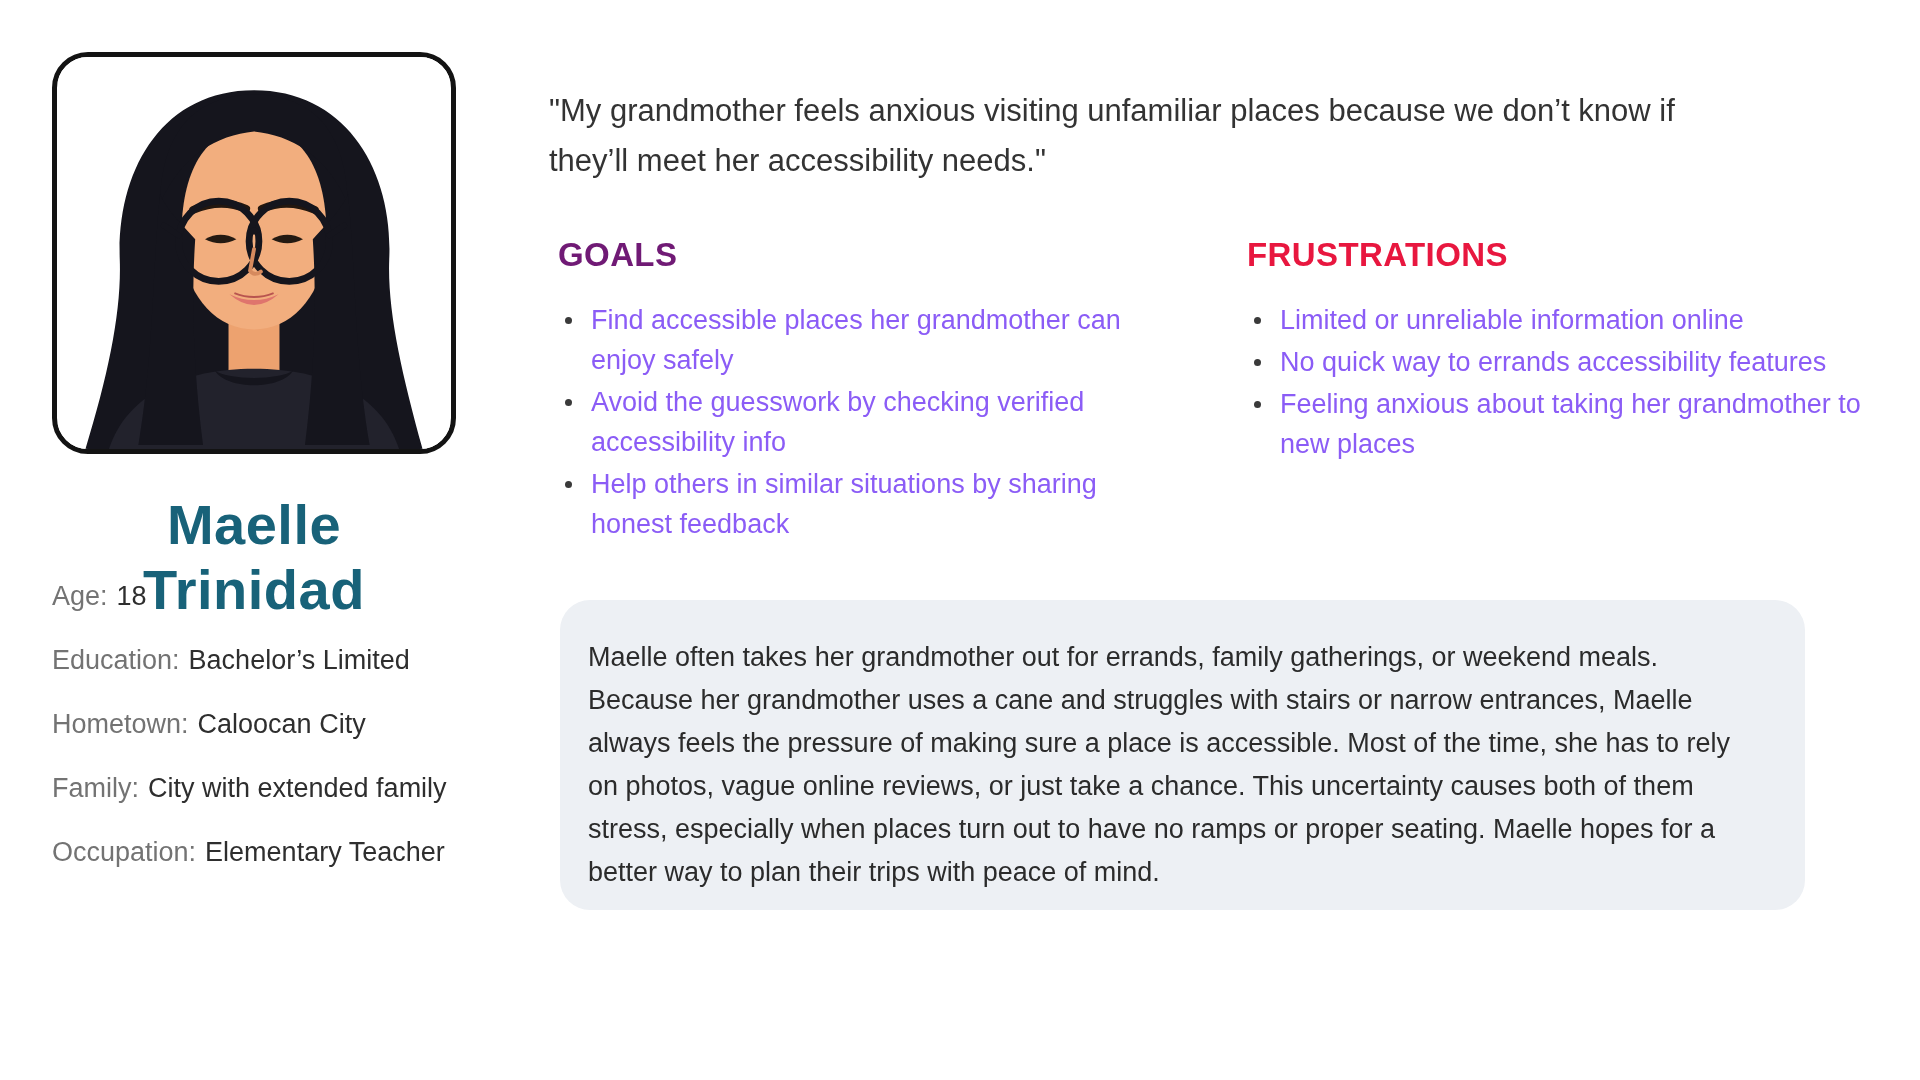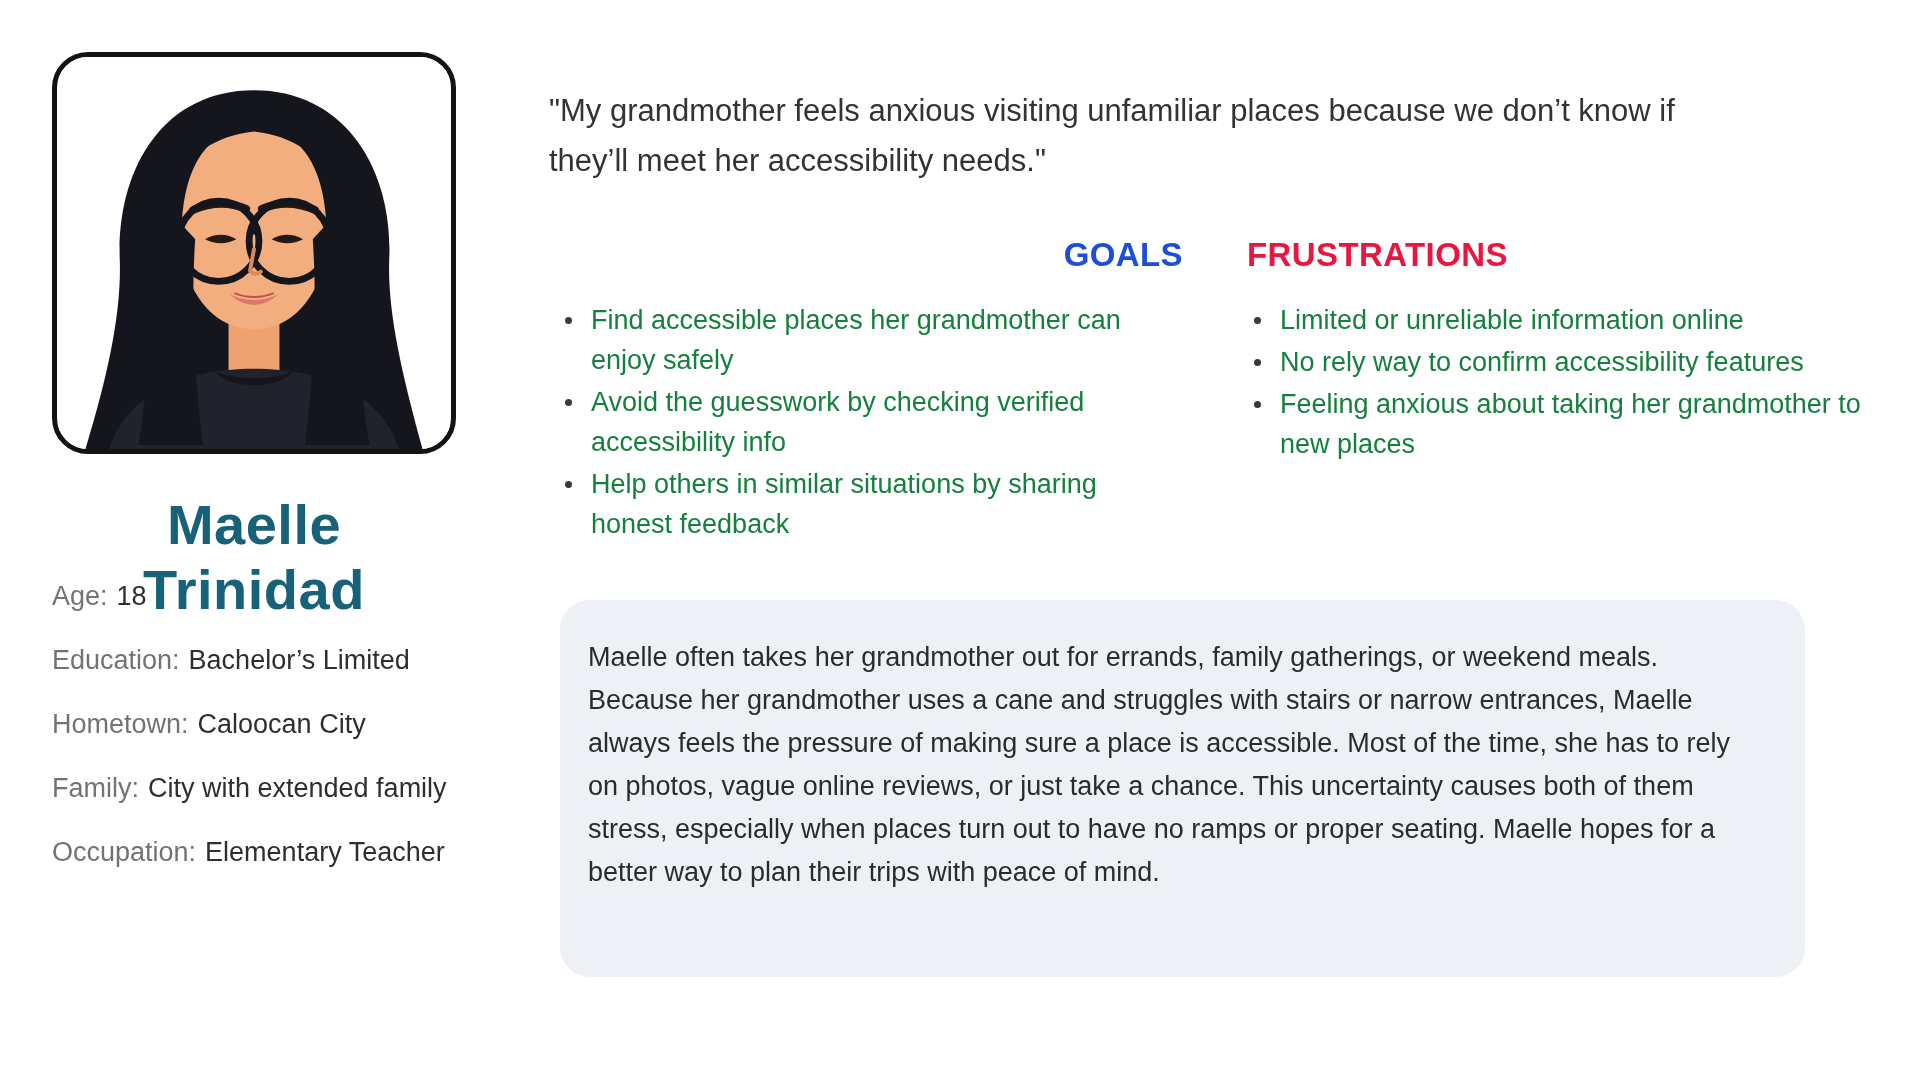--- a/index.html
+++ b/index.html
@@ -79,37 +79,37 @@
   .goals-title { color: #56a120; }
   .frustrations-title { color: #e8173f; }
 
   .bullet-list { list-style: none; margin-top: 26px; }
   .bullet-list li {
     position: relative;
     padding-left: 33px;
     font-size: 27px;
     line-height: 40px;
     margin-bottom: 2px;
-    color: #15803d;
+    color: #8b5cf6;
   }
   .bullet-list li .dot {
     position: absolute;
     left: 7px; top: 17px;
     width: 7px; height: 7px;
     border-radius: 50%;
     background: #3a3a3a;
   }
   .col-goals li { max-width: 590px; }
   .col-frustrations li { max-width: 614px; }
 
   
   .scenario-box {
     position: absolute;
     left: 560px; top: 600px;
-    width: 1245px; height: 377px;
+    width: 1245px; height: 310px;
     background: #edf0f4;
     border-radius: 30px;
     padding: 36px 70px 0 28px;
   }
   .scenario-text {
     font-size: 27px;
     line-height: 43px;
     color: #2b2b2b;
   }
 </style>
@@ -168,33 +168,33 @@
     <div class="detail-row"><span class="detail-label">Family:</span><span class="detail-value">City with extended family</span></div>
     <div class="detail-row"><span class="detail-label">Occupation:</span><span class="detail-value">Elementary Teacher</span></div>
   </div>
 
   <div class="quote">
     <div>"My grandmother feels anxious visiting unfamiliar places because we don’t know if</div>
     <div>they’ll meet her accessibility needs."</div>
   </div>
 
   <div class="col-section col-goals">
-    <div class="section-title goals-title" style="color: #1d4ed8; text-align: right;">GOALS</div>
+    <div class="section-title goals-title" style="color: #701a75;">GOALS</div>
     <ul class="bullet-list">
       <li><span class="dot"></span><span>Find accessible places her grandmother can enjoy safely</span></li>
       <li><span class="dot"></span><span>Avoid the guesswork by checking verified accessibility info</span></li>
       <li><span class="dot"></span><span>Help others in similar situations by sharing honest feedback</span></li>
     </ul>
   </div>
 
   <div class="col-section col-frustrations">
     <div class="section-title frustrations-title" style="color: rgb(232, 23, 63);">FRUSTRATIONS</div>
     <ul class="bullet-list">
       <li><span class="dot"></span><span>Limited or unreliable information online</span></li>
-      <li><span class="dot"></span><span>No rely way to confirm accessibility features</span></li>
+      <li><span class="dot"></span><span>No quick way to errands accessibility features</span></li>
       <li><span class="dot"></span><span>Feeling anxious about taking her grandmother to new places</span></li>
     </ul>
   </div>
 
   <div class="scenario-box" style="background: rgb(237, 240, 244);">
     <div class="scenario-text">Maelle often takes her grandmother out for errands, family gatherings, or weekend meals. Because her grandmother uses a cane and struggles with stairs or narrow entrances, Maelle always feels the pressure of making sure a place is accessible. Most of the time, she has to rely on photos, vague online reviews, or just take a chance. This uncertainty causes both of them stress, especially when places turn out to have no ramps or proper seating. Maelle hopes for a better way to plan their trips with peace of mind.</div>
   </div>
 
 </div>
 

